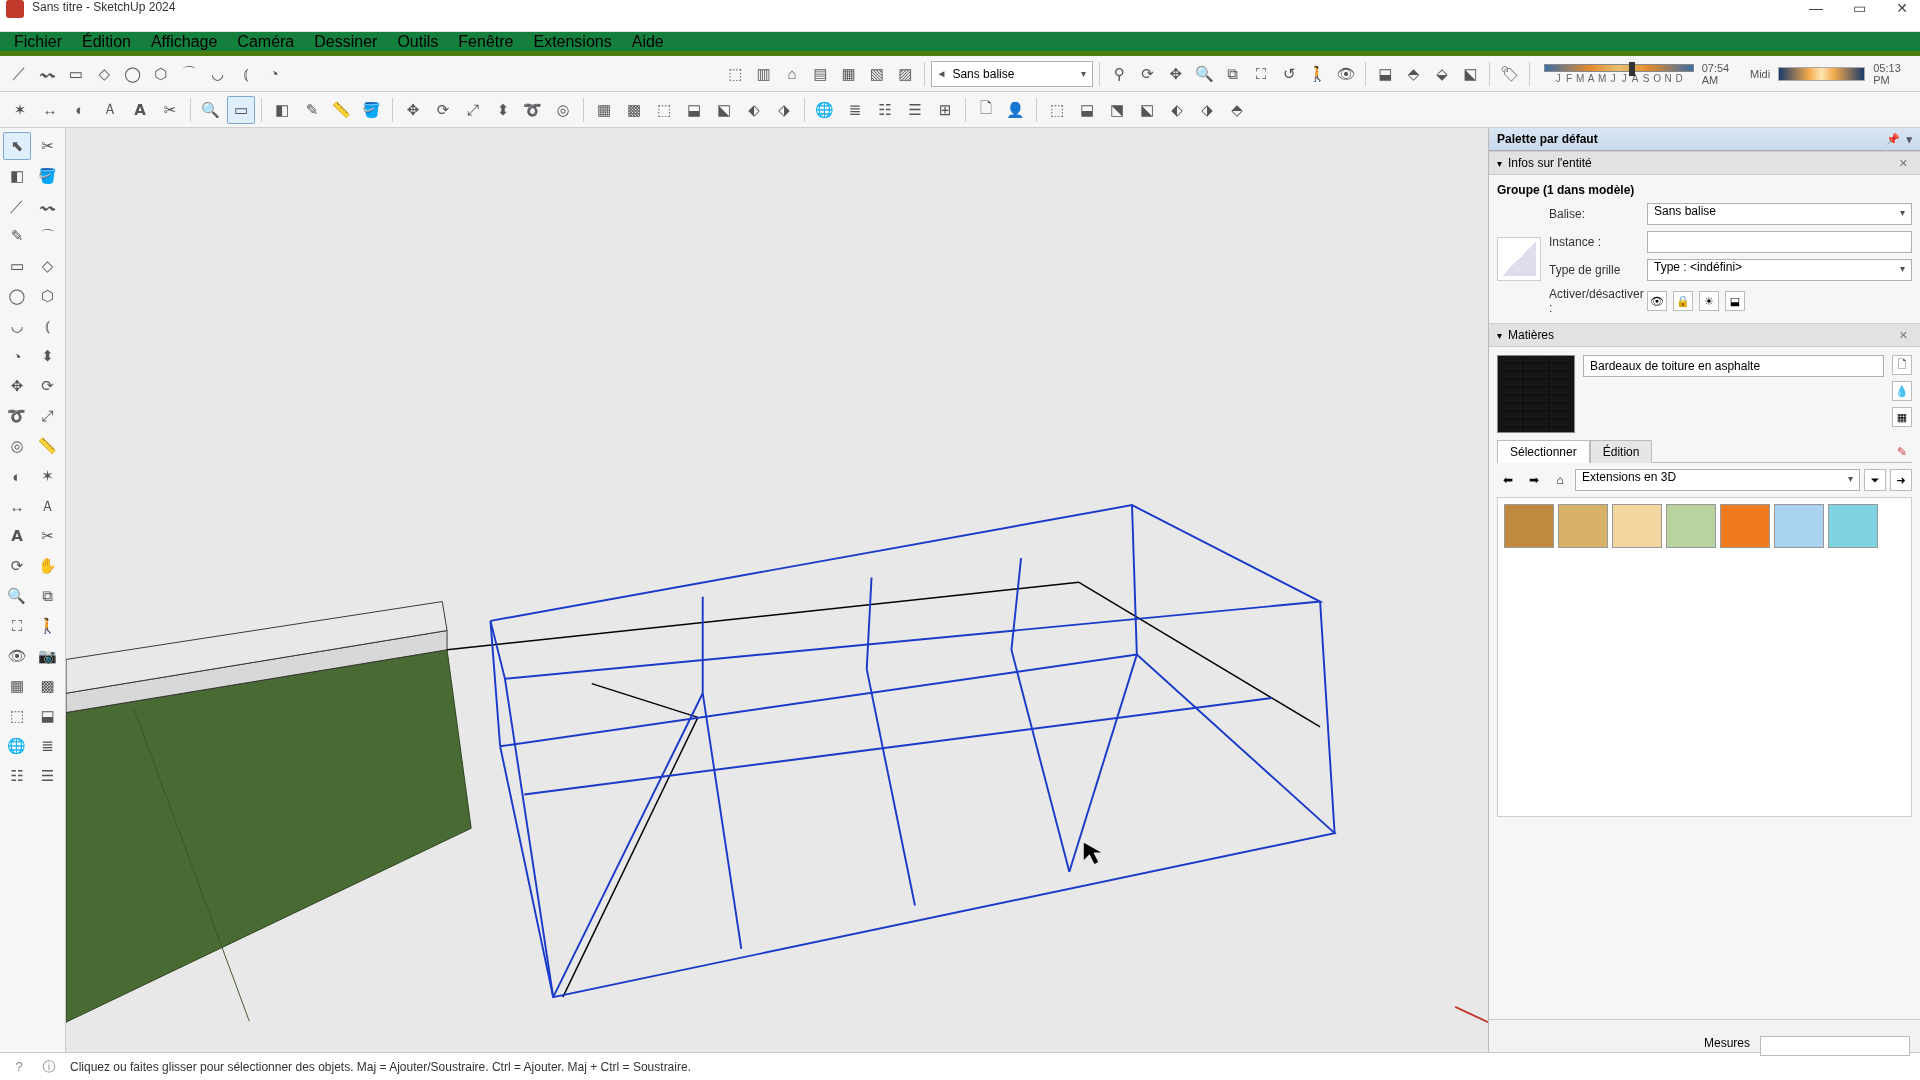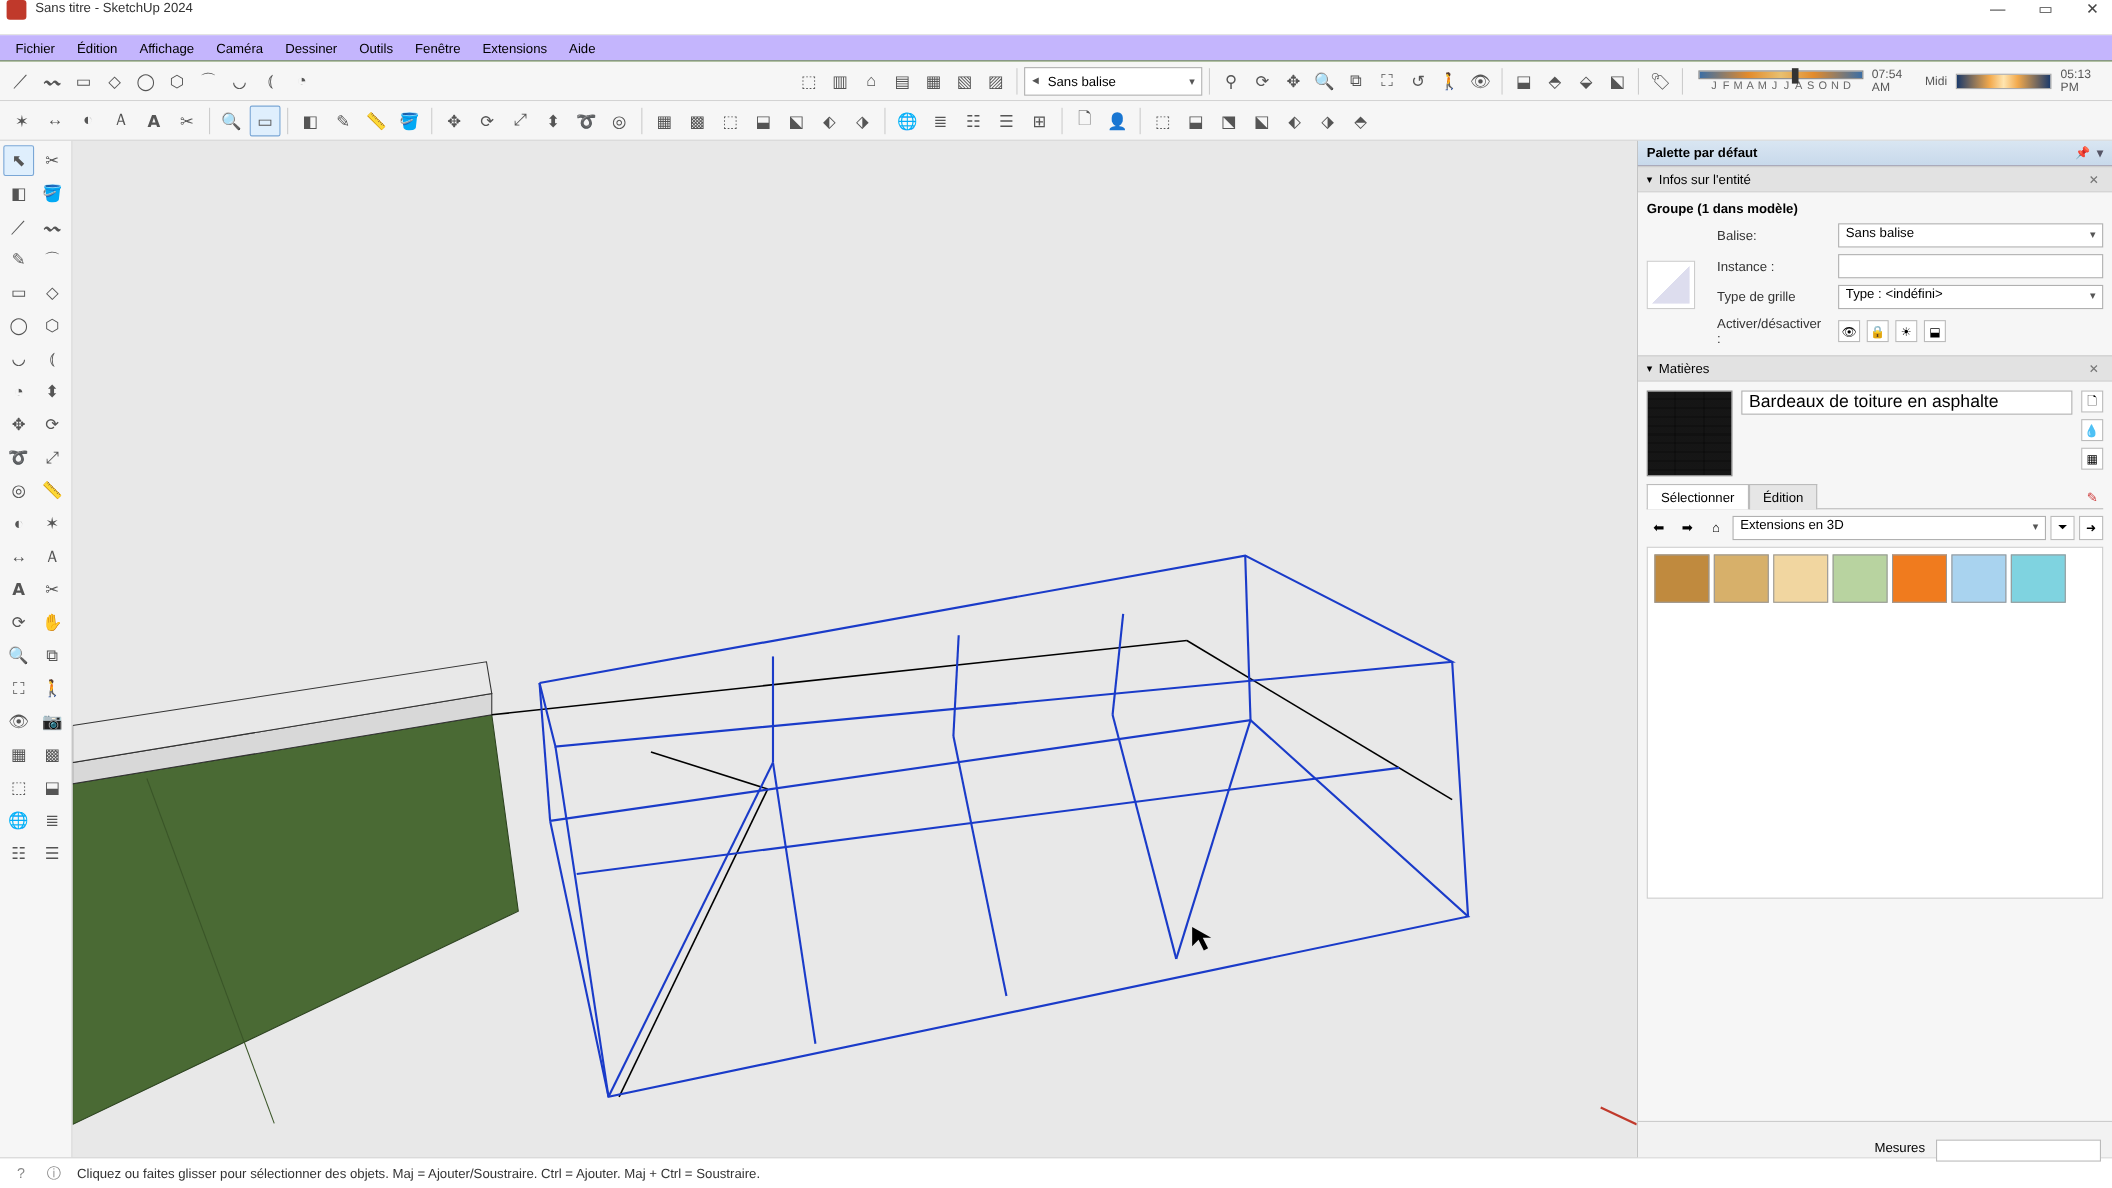--- a/index.html
+++ b/index.html
@@ -6,21 +6,21 @@
 html, body { width: 1920px; height: 1080px; overflow: hidden; background: #fff; }
 
 
 .titlebar { height: 32px; background: #fff; display: flex; align-items: flex-start; padding: 0 6px; border-bottom: 1px solid #e0e0e0; }
 .titlebar .app-icon { width: 18px; height: 18px; background: #c0392b; border-radius: 3px; margin-right: 8px; }
 .titlebar .title { font-size: 12px; color: #333; }
 .titlebar .win-controls { margin-left: auto; display: flex; gap: 18px; font-size: 14px; color: #444; }
 .titlebar .win-controls span { cursor: pointer; padding: 0 6px; }
 
 
-.menubar { height: 24px; display: flex; align-items: center; padding: 0 4px; font-size: 12px; border-bottom: 1px solid #4d7c0f; background:#c4b5fd;}
+.menubar { height: 24px; display: flex; align-items: center; padding: 0 4px; font-size: 16px; border-bottom: 5px solid #4d7c0f; background:#15803d;}
 .menubar .menu-item { padding: 2px 10px; cursor: pointer; }
 
 
 .toolbar-row { height: 36px; display: flex; align-items: center; padding: 2px 6px; border-bottom: 1px solid #d0d0d0; background: #f6f6f6; gap:2px;}
 .tb-btn { width: 28px; height: 28px; display: inline-flex; align-items: center; justify-content: center; border: 1px solid transparent; border-radius: 2px; cursor: pointer; font-size: 15px; color: #555;}
 .tb-btn.active { border: 1px solid #7aa7d6; background:#dfeffd; }
 .tb-sep { width: 1px; height: 24px; background: #ccc; margin: 0 4px; }
 .tag-dropdown { width: 170px; height: 26px; border: 1px solid #b0b0b0; background: #fff; font-size: 12px; padding: 0 18px 0 20px; position: relative; display: flex; align-items: center; }
 .tag-dropdown::after { content: "▾"; position: absolute; right: 6px; font-size: 10px; color: #555; }
 .tag-dropdown::before { content: "◄"; position:absolute; left:4px; font-size:10px; color:#555;}
@@ -39,36 +39,36 @@
 .viewport svg { position: absolute; inset: 0; width: 100%; height: 100%; }
 
 
 .right-panel { width: 432px; background: #efefef; border-left: 1px solid #bbb; display: flex; flex-direction: column; font-size: 12px; }
 .tray-title { background: linear-gradient(#d9e6f2, #c8d9eb); padding: 4px 8px; font-weight: bold; border-bottom: 1px solid #aab; font-size:12px; display:flex; justify-content:space-between; align-items:center;}
 .tray-title .tray-ctrls { display:flex; gap:6px; font-size:11px; color:#556; }
 .panel-section-header { background: #e2e2e2; padding: 4px 8px; border-top: 1px solid #ccc; border-bottom: 1px solid #ccc; display:flex; align-items:center; gap:6px; }
 .panel-section-header .chev { font-size: 10px; }
 .panel-section-header .sec-close { margin-left:auto; font-size:11px; color:#777; cursor:pointer; padding:0 4px;}
 .panel-body { padding: 8px; background: #f6f6f6; }
-.info-grid { display: grid; grid-template-columns: auto 90px 1fr; gap: 6px 20px; align-items: center; }
+.info-grid { display: grid; grid-template-columns: auto 90px 1fr; gap: 6px 8px; align-items: center; }
 .info-grid .thumb { grid-row: span 4; width: 44px; height: 44px; background: #fff; border:1px solid #ccc; position:relative; overflow:hidden;}
 .info-grid .thumb::before{content:""; position:absolute; inset:4px; background:linear-gradient(135deg,#fff 50%,#dde 50%);}
 .info-grid label { color: #333; font-size: 12px; }
 .sel-input { width: 100%; height: 22px; border: 1px solid #b0b0b0; background: #fff; font-size: 12px; padding: 0 18px 0 6px; position:relative;}
 .sel-input.has-caret::after { content: "▾"; position: absolute; right: 6px; top: 3px; font-size: 10px; color: #555; }
 .sel-wrap { position:relative; }
 .icon-row { display:flex; gap:6px;}
 .icon-row .mini{ width:20px; height:20px; border:1px solid #bbb; background:#fff; display:flex; align-items:center; justify-content:center; font-size:11px; cursor:pointer;}
 
 .group-label{ font-weight:bold; padding: 0 0 6px 0;}
 
 
 .mat-preview-row{ display:flex; gap:8px; align-items:flex-start;}
 .mat-thumb{ width:78px; height:78px; background: repeating-linear-gradient(#4a4a4a 0 6px,#3a3a3a 6px 8px), repeating-linear-gradient(90deg,#4a4a4a 0 24px,#3a3a3a 24px 26px); background-blend-mode:multiply; border:1px solid #888;}
-.mat-name{ flex:1; height:22px; border:1px solid #b0b0b0; background:#fff; font-size:16px; padding:2px 6px;}
+.mat-name{ flex:1; height:22px; border:1px solid #b0b0b0; background:#fff; font-size:12px; padding:2px 6px;}
 .mat-side-icons{ display:flex; flex-direction:column; gap:6px; }
 .mat-side-icons .mini{ width:20px; height:20px; border:1px solid #bbb; background:#fff; display:flex; align-items:center; justify-content:center; font-size:11px; cursor:pointer;}
 
 .mat-tabs{ display:flex; margin-top:6px; border-bottom:1px solid #bbb; align-items:flex-end;}
 .mat-tab{ padding:4px 12px; border:1px solid #bbb; border-bottom:none; background:#e6e6e6; font-size:12px; cursor:pointer; position:relative; top:1px;}
 .mat-tab.active{ background:#fff;}
 .mat-tab-spacer{ flex:1;}
 .mat-pencil{ width:20px; height:20px; display:flex; align-items:center; justify-content:center; font-size:12px; color:#c33; cursor:pointer;}
 
 .mat-libbar{ display:flex; gap:4px; align-items:center; padding:6px 0;}

